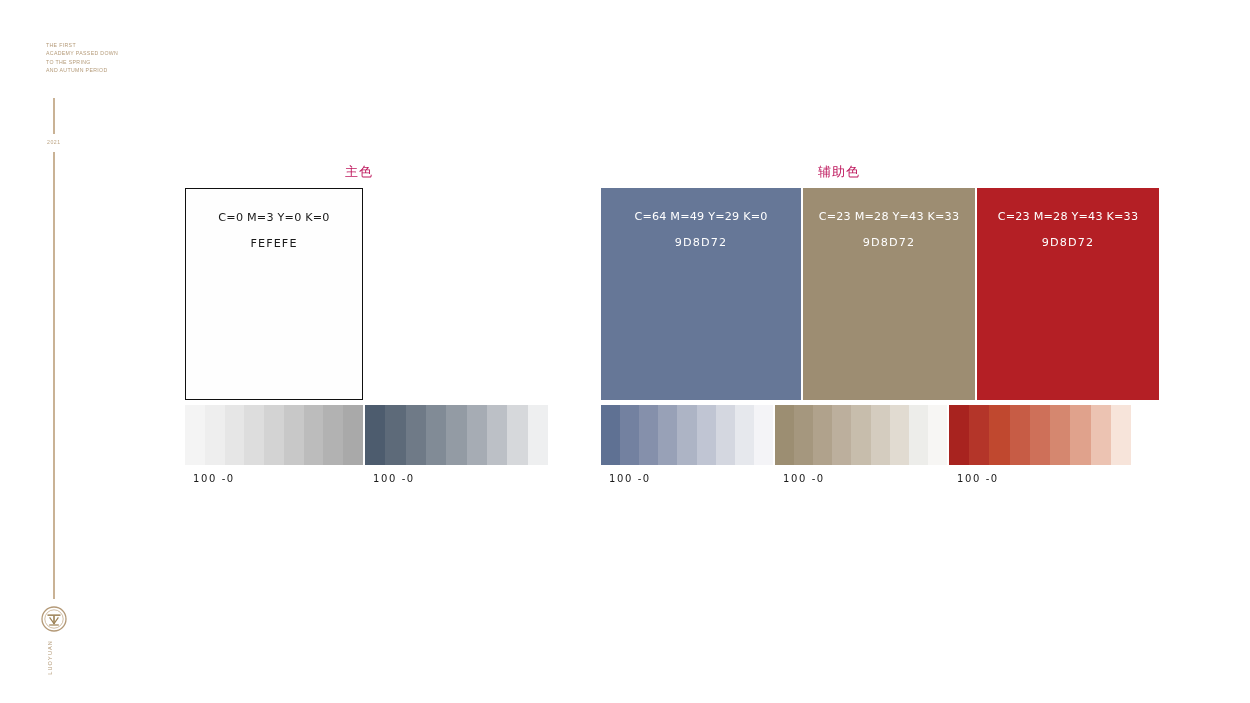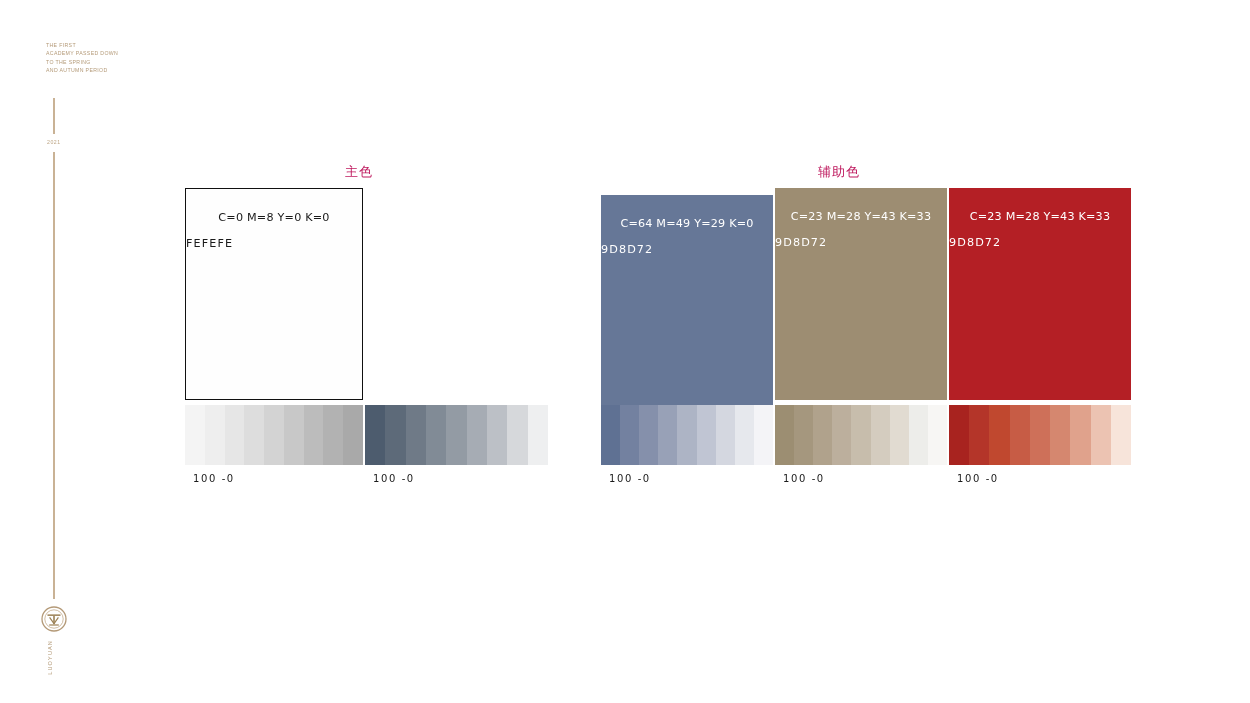--- a/index.html
+++ b/index.html
@@ -119,21 +119,21 @@
     font-size: 11.2px;
     letter-spacing: 0.2px;
     font-family: "DejaVu Sans", sans-serif;
     white-space: nowrap;
   }
   .swatch-hex {
     position: absolute;
     left: 0;
     right: 0;
     top: 48px;
-    text-align: left;
+    text-align: center;
     font-size: 11.2px;
     letter-spacing: 1.1px;
     font-family: "DejaVu Sans", sans-serif;
     white-space: nowrap;
   }
   .txt-dark { color: #1a1a1a; }
   .txt-light { color: #ffffff; }
 
   
   .ramp-row {
@@ -189,26 +189,26 @@
     </svg>
   </div>
   <div class="rail-brand">LUOYUAN</div>
 </div>
 
 <div class="group-heading" id="heading-primary">主色</div>
 <div class="group-heading" id="heading-auxiliary">辅助色</div>
 
 <div class="swatch-row" id="row-primary">
     <div class="swatch swatch-outline" style="width: 178px; background: rgb(254, 254, 254);">
-      <div class="swatch-code txt-dark">C=0 M=8 Y=0 K=0</div>
+      <div class="swatch-code txt-dark">C=0 M=3 Y=0 K=0</div>
       <div class="swatch-hex txt-dark">FEFEFE</div>
     </div>
   </div>
 <div class="swatch-row" id="row-auxiliary">
-    <div class="swatch" style="width: 172px; background: rgb(102, 119, 151); margin-top: 7px;">
+    <div class="swatch" style="width: 200px; background: rgb(102, 119, 151);">
       <div class="swatch-code txt-light">C=64 M=49 Y=29 K=0</div>
       <div class="swatch-hex txt-light">9D8D72</div>
     </div>
     <div class="swatch" style="width: 172px; background: rgb(157, 141, 114);">
       <div class="swatch-code txt-light">C=23 M=28 Y=43 K=33</div>
       <div class="swatch-hex txt-light">9D8D72</div>
     </div>
     <div class="swatch" style="width: 182px; background: rgb(180, 31, 37);">
       <div class="swatch-code txt-light">C=23 M=28 Y=43 K=33</div>
       <div class="swatch-hex txt-light">9D8D72</div>

